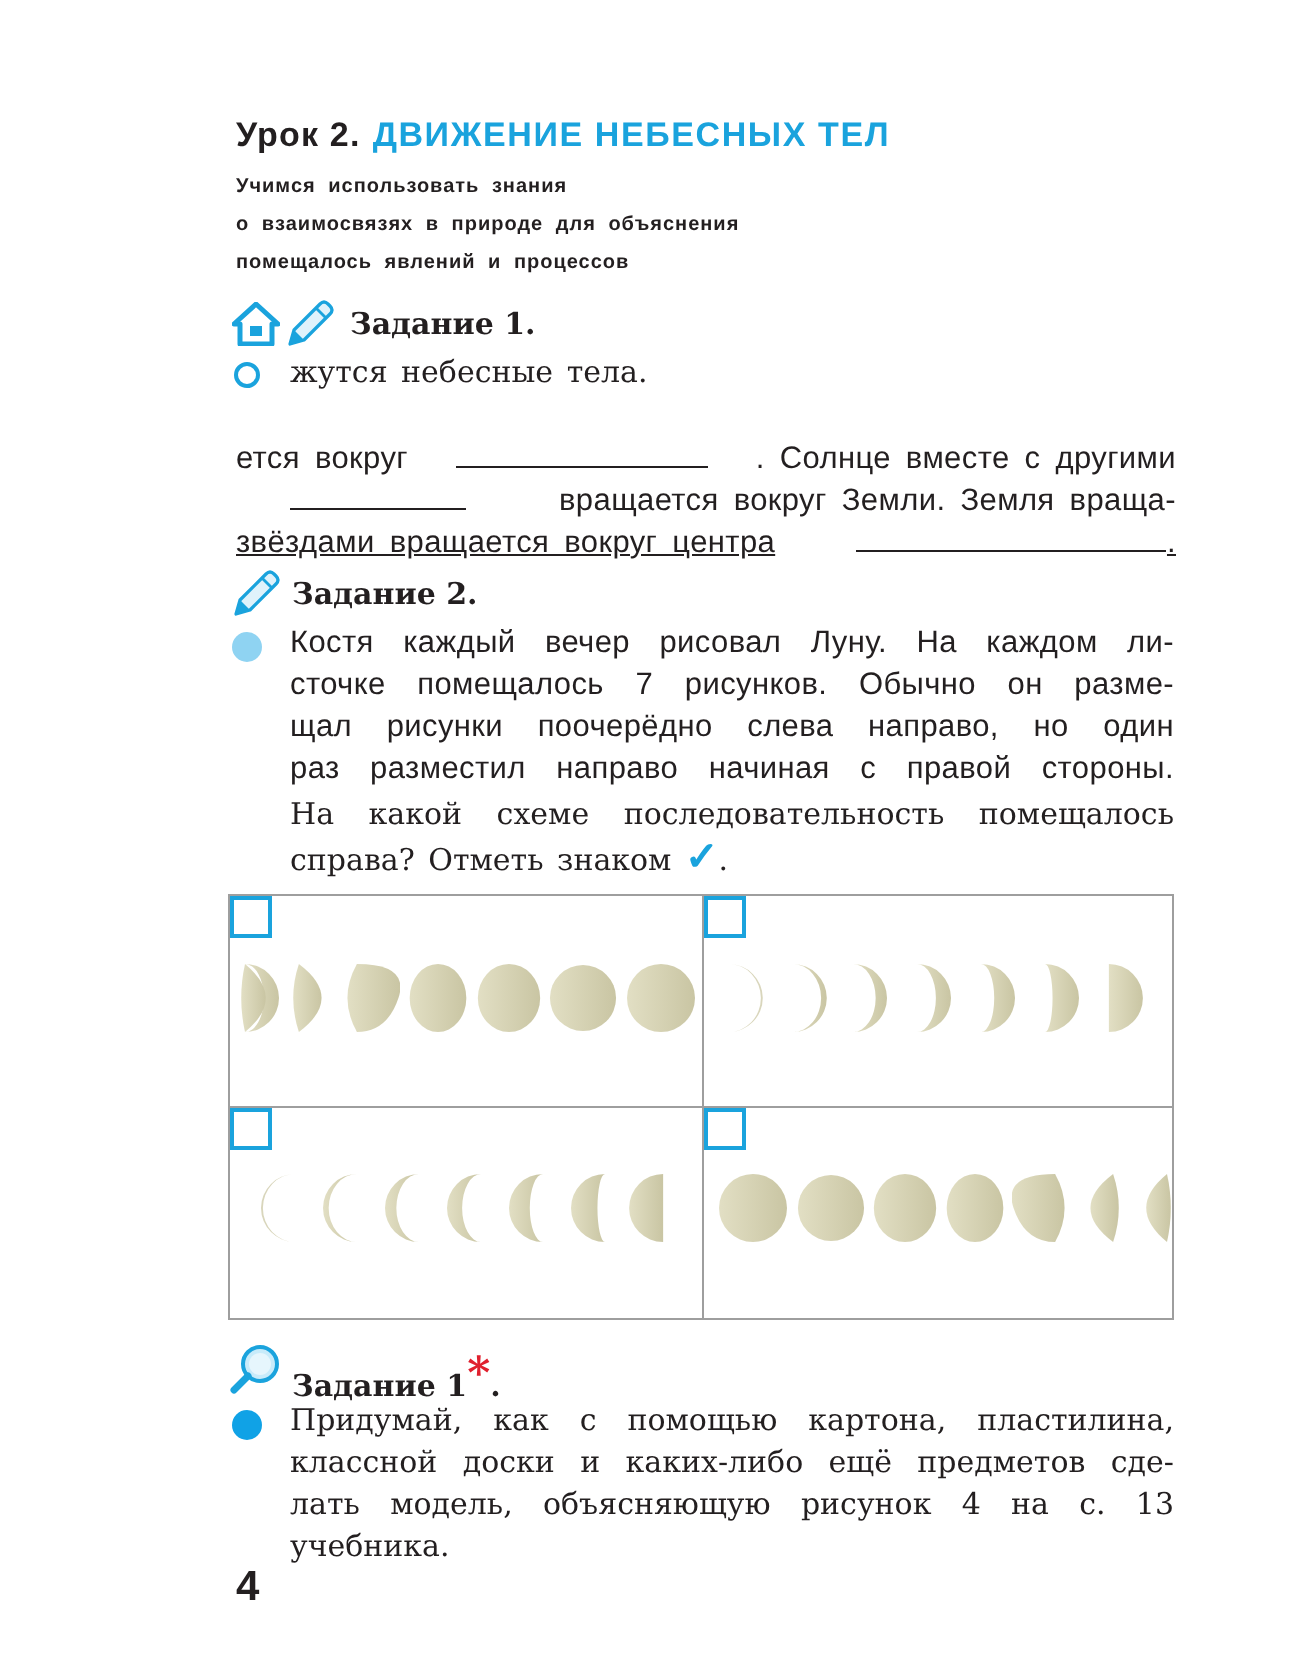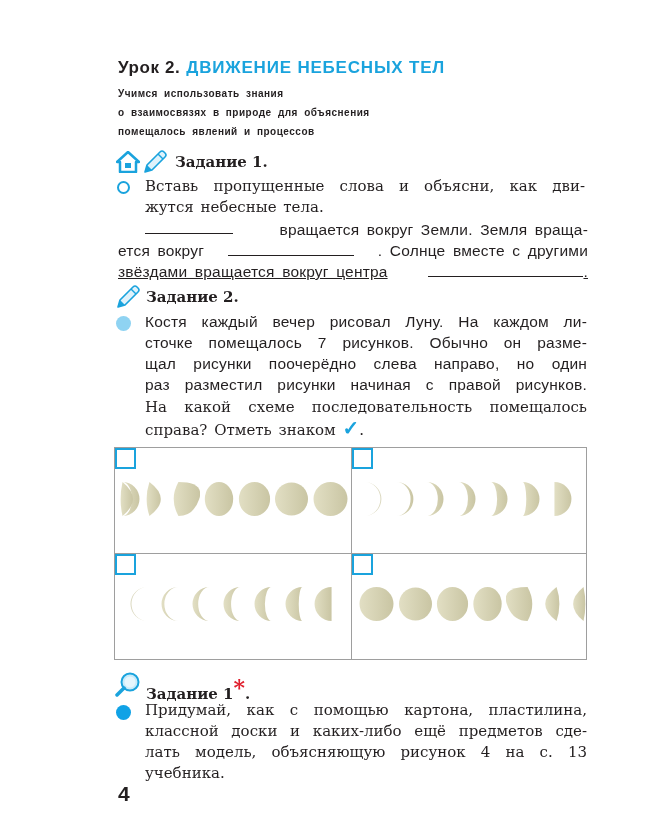--- a/index.html
+++ b/index.html
@@ -66,33 +66,32 @@
     <svg width="26" height="26" viewBox="0 0 26 26">
       <path d="M3 23 L5 16 L18 3 Q20 1 22 3 L23 4 Q25 6 23 8 L10 21 Z" fill="#dff2fb" stroke="#1aa3dd" stroke-width="1.6" stroke-linejoin="round"></path>
       <path d="M16 5 L21 10" stroke="#1aa3dd" stroke-width="1.4"></path>
       <path d="M3 23 L5 16 L10 21 Z" fill="#1aa3dd"></path>
     </svg>
   </div>
   <div class="abs task-head serif" style="left:175px; top:153px;">Задание 1.</div>
 
   <div class="abs bullet-ring" style="left:117px; top:181px;"></div>
   <div class="abs serif" style="left:145px; top:176px; width:440px;">
-    <div class="task-text">Вставь пропущенные слова и объясни, как дви-</div>
     <div class="task-text last-left" style="text-align:left;">жутся небесные тела.</div>
   </div>
 
   <div class="abs sans sans-text" style="left:118px; top:219px; width:470px;">
-    <div style="display:flex; justify-content:space-between; white-space:nowrap; padding-left:27px;">
-      <span class="blank" style="width:88px;"></span>
-      <span>вращается вокруг Земли. Земля враща-</span>
-    </div>
     <div style="display:flex; justify-content:space-between; align-items:baseline; white-space:nowrap;">
       <span>ется вокруг</span>
       <span class="blank" style="width:126px;"></span>
       <span>. Солнце вместе с другими</span>
+    </div>
+    <div style="display:flex; justify-content:space-between; white-space:nowrap; padding-left:27px;">
+      <span class="blank" style="width:88px;"></span>
+      <span>вращается вокруг Земли. Земля враща-</span>
     </div>
     <div style="display:flex; justify-content:space-between; align-items:baseline; white-space:nowrap;text-decoration:underline;">
       <span>звёздами вращается вокруг центра</span>
       <span style="display:flex; align-items:baseline;">
         <span class="blank" style="width:155px;"></span>
         <span>.</span>
       </span>
     </div>
   </div>
 
@@ -103,21 +102,21 @@
       <path d="M3 23 L5 16 L10 21 Z" fill="#1aa3dd"></path>
     </svg>
   </div>
   <div class="abs task-head serif" style="left:146px; top:288px;">Задание 2.</div>
 
   <div class="abs bullet-light" style="left:116px; top:316px;"></div>
   <div class="abs sans" style="left:145px; top:311px; width:442px;">
     <div class="task-text sans-text" style="text-align:justify; text-align-last:justify;">Костя каждый вечер рисовал Луну. На каждом ли-</div>
     <div class="task-text sans-text" style="text-align:justify; text-align-last:justify;">сточке помещалось 7 рисунков. Обычно он разме-</div>
     <div class="task-text sans-text" style="text-align:justify; text-align-last:justify;">щал рисунки поочерёдно слева направо, но один</div>
-    <div class="task-text sans-text" style="text-align:justify; text-align-last:justify;">раз разместил рисунки начиная с правой рисунков.</div>
+    <div class="task-text sans-text" style="text-align:justify; text-align-last:justify;">раз разместил направо начиная с правой стороны.</div>
   </div>
 
   <div class="abs serif" style="left:145px; top:397px; width:442px;">
     <div class="task-text">На какой схеме последовательность помещалось</div>
     <div class="task-text" style="text-align:left; text-align-last:left;">
       <span>справа? Отметь знаком</span>
       <span class="tick">✓</span><span>.</span>
     </div>
   </div>
 

